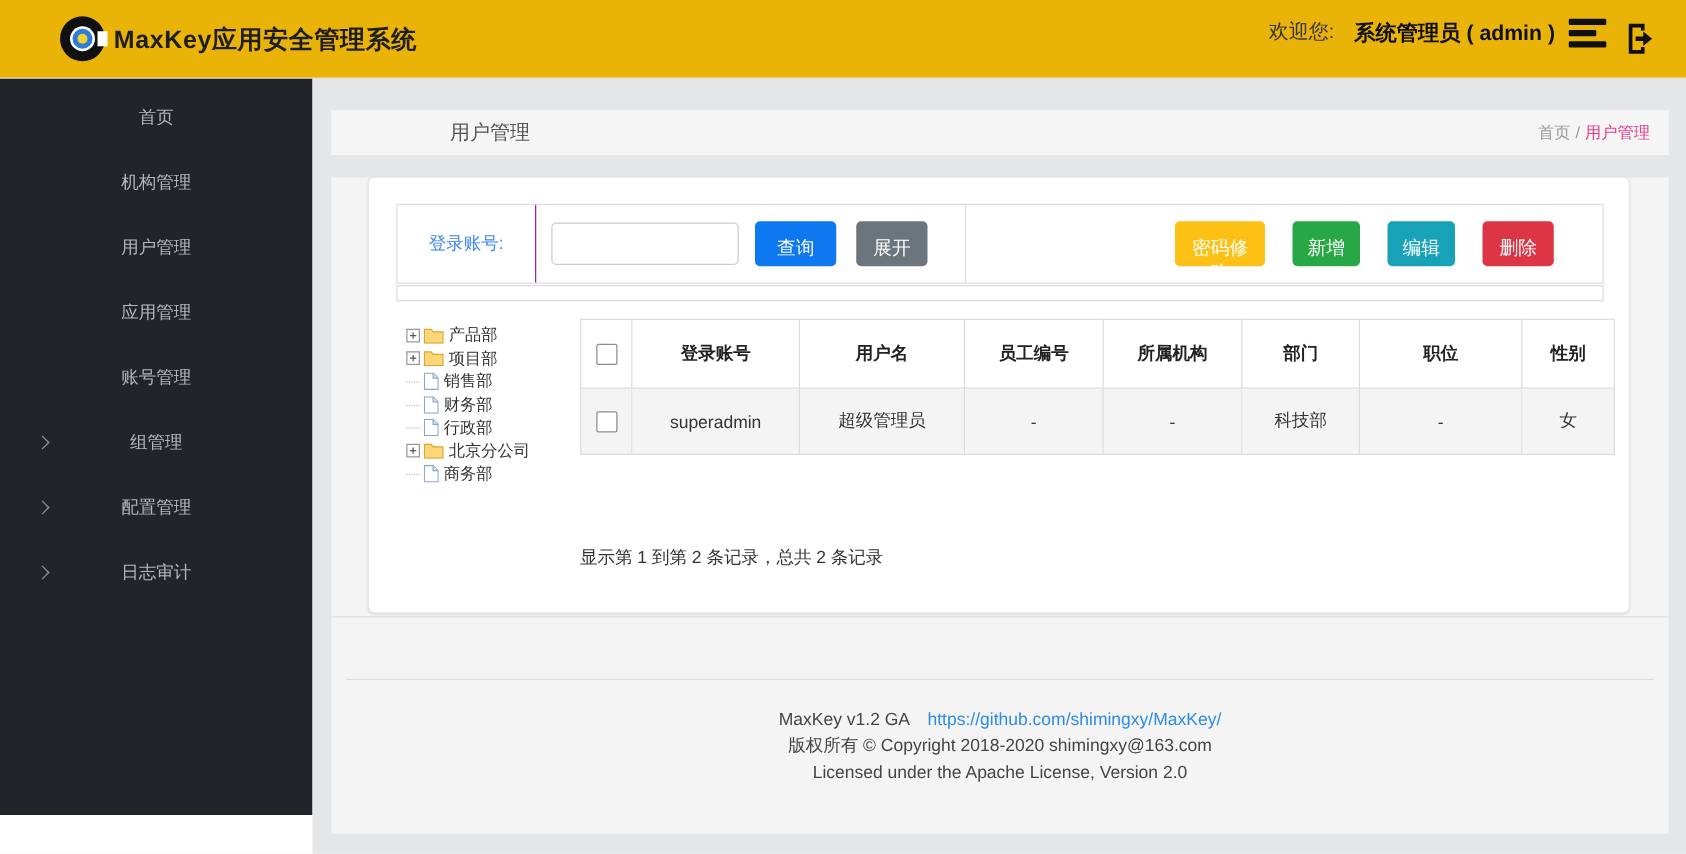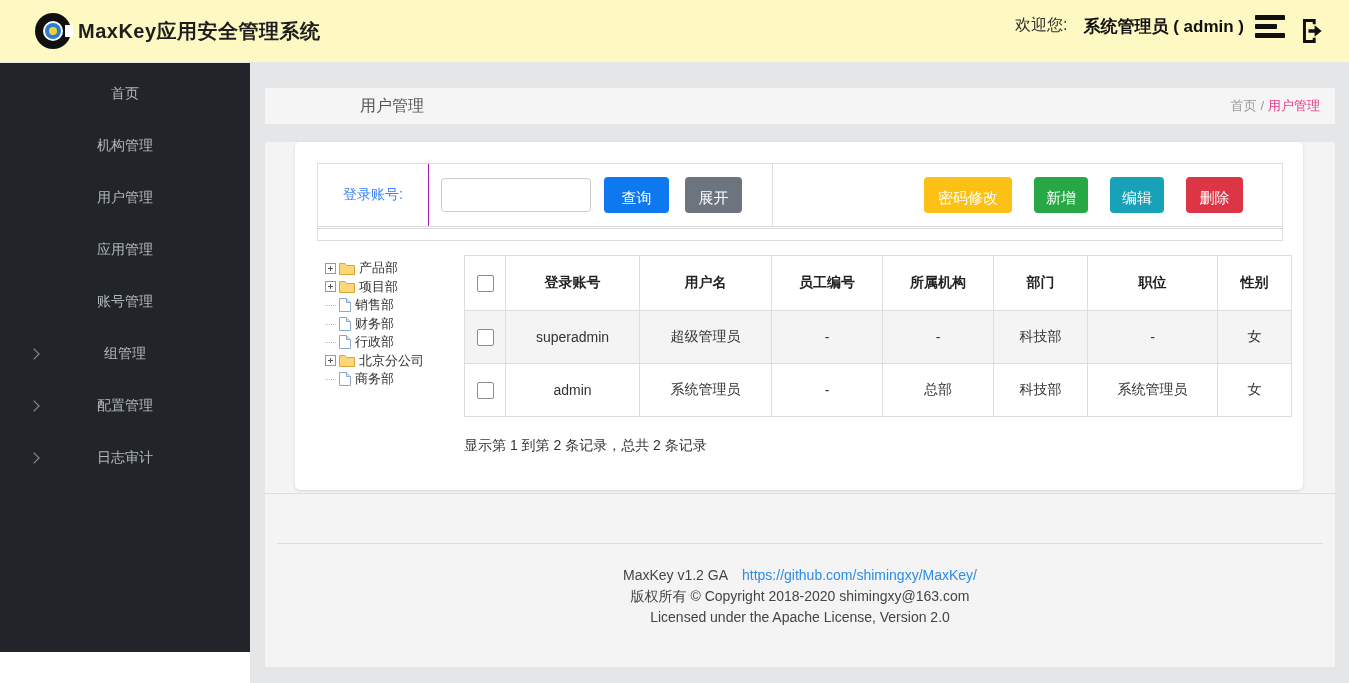--- a/index.html
+++ b/index.html
@@ -1,21 +1,21 @@
 <!DOCTYPE html>
 <html style="--primary-button: #0d78f0; --secondary-button: #6c757d; --warning-button: #fdc116; --success-button: #28a745; --info-button: #17a2b8; --danger-button: #dc3545; --breadcrumb-active: #e73c8e; --link: #2d8be8; --sidebar-bg: #212529;"><head>
 <meta charset="utf-8">
 <style>
   html,body{margin:0;padding:0}
   body{width:1349px;height:683px;position:relative;overflow:hidden;background:#fff;
        font-family:"Liberation Sans","DejaVu Sans",sans-serif}
   
-  .top-header{position:absolute;top:0;left:0;width:1349px;height:63px;background:#fef9c3;
+  .top-header{position:absolute;top:0;left:0;width:1349px;height:63px;background:#eab308;
     border-bottom:1px solid #e7e7e7;display:flex;align-items:center;justify-content:space-between;
-    box-sizing:border-box;padding:0 20px 0 33px}
+    box-sizing:border-box;padding:0 20px 0 46px}
   .brand{display:flex;align-items:center;gap:5px}
   .logo{position:relative;width:40px;height:40px;display:inline-block}
   .logo-ring{position:absolute;left:2px;top:2px;width:36px;height:36px;border-radius:50%;background:#101010}
   .logo-gap{position:absolute;right:0;top:14px;width:8px;height:12px;background:#fff}
   .logo-white{position:absolute;left:10px;top:10px;width:20px;height:20px;border-radius:50%;background:#fff}
   .logo-blue{position:absolute;left:12px;top:12px;width:16px;height:16px;border-radius:50%;background:#2e7cd6}
   .logo-dot{position:absolute;left:16px;top:16px;width:8px;height:8px;border-radius:50%;background:#f0d32e}
   .app-title{font-size:20px;font-weight:bold;color:#1e1e1e;letter-spacing:.5px}
   .user-area{display:flex;align-items:flex-start}
   .welcome{font-size:16px;color:#333;margin-right:16px}
@@ -50,21 +50,21 @@
     display:flex;align-items:center;box-sizing:border-box;background:#fff}
   .search-label{width:110px;align-self:stretch;display:flex;align-items:center;justify-content:center;
     border-right:1px solid #a21caf;font-size:14px;color:#3b82f6}
   .search-input{margin-left:12px;width:136px;height:32px;border:1px solid #ccc;border-radius:4px;
     padding:0 6px;font-size:14px;font-family:inherit}
   .btn{border:none;border-radius:4px;color:#fff;font-size:15px;height:36px;padding:12px;cursor:pointer;font-family:inherit}
   .btn-query{margin-left:13px;width:65px;background:var(--primary-button,#0d78f0)}
   .btn-expand{margin-left:16px;width:57px;background:var(--secondary-button,#6c757d)}
   .vdiv{margin-left:30px;width:1px;align-self:stretch;background:#ddd}
   .action-group{margin-left:auto;margin-right:39px;display:flex;gap:22px}
-  .btn-warning{width:88px;background:var(--warning-button,#fdc116)}
+  .btn-warning{width:72px;background:var(--warning-button,#fdc116)}
   .btn-success{width:54px;background:var(--success-button,#28a745)}
   .btn-info{width:54px;background:var(--info-button,#17a2b8)}
   .btn-danger{width:57px;background:var(--danger-button,#dc3545)}
   .toolbar-strip{position:absolute;left:22px;top:86px;width:966px;height:13px;border:1px solid #ddd;
     box-sizing:border-box;background:#fff}
   
   .org-tree{position:absolute;left:30px;top:117px;width:138px}
   .tree-node{display:flex;align-items:center;height:18.5px;font-size:13px;color:#333;cursor:pointer;white-space:nowrap}
   .expander{width:11px;height:11px;box-sizing:border-box;border:1px solid #999;flex:none;margin-right:3px;
     background:linear-gradient(#555,#555) center/5px 1px no-repeat,
@@ -271,30 +271,20 @@
             <tr>
               <td><span class="cbx"></span></td>
               <td>superadmin</td>
               <td>超级管理员</td>
               <td>-</td>
               <td>-</td>
               <td>科技部</td>
               <td>-</td>
               <td>女</td>
             </tr>
-            <tr>
-              <td><span class="cbx"></span></td>
-              <td>admin</td>
-              <td>系统管理员</td>
-              <td>-</td>
-              <td>总部</td>
-              <td>科技部</td>
-              <td>系统管理员</td>
-              <td>女</td>
-            </tr>
           </tbody>
       </table>
 
       <div class="table-summary">显示第 1 到第 2 条记录，总共 2 条记录</div>
     </div>
 
     <div class="panel-divider"></div>
 
     <div class="panel-footer">
       <div class="footer-line">

